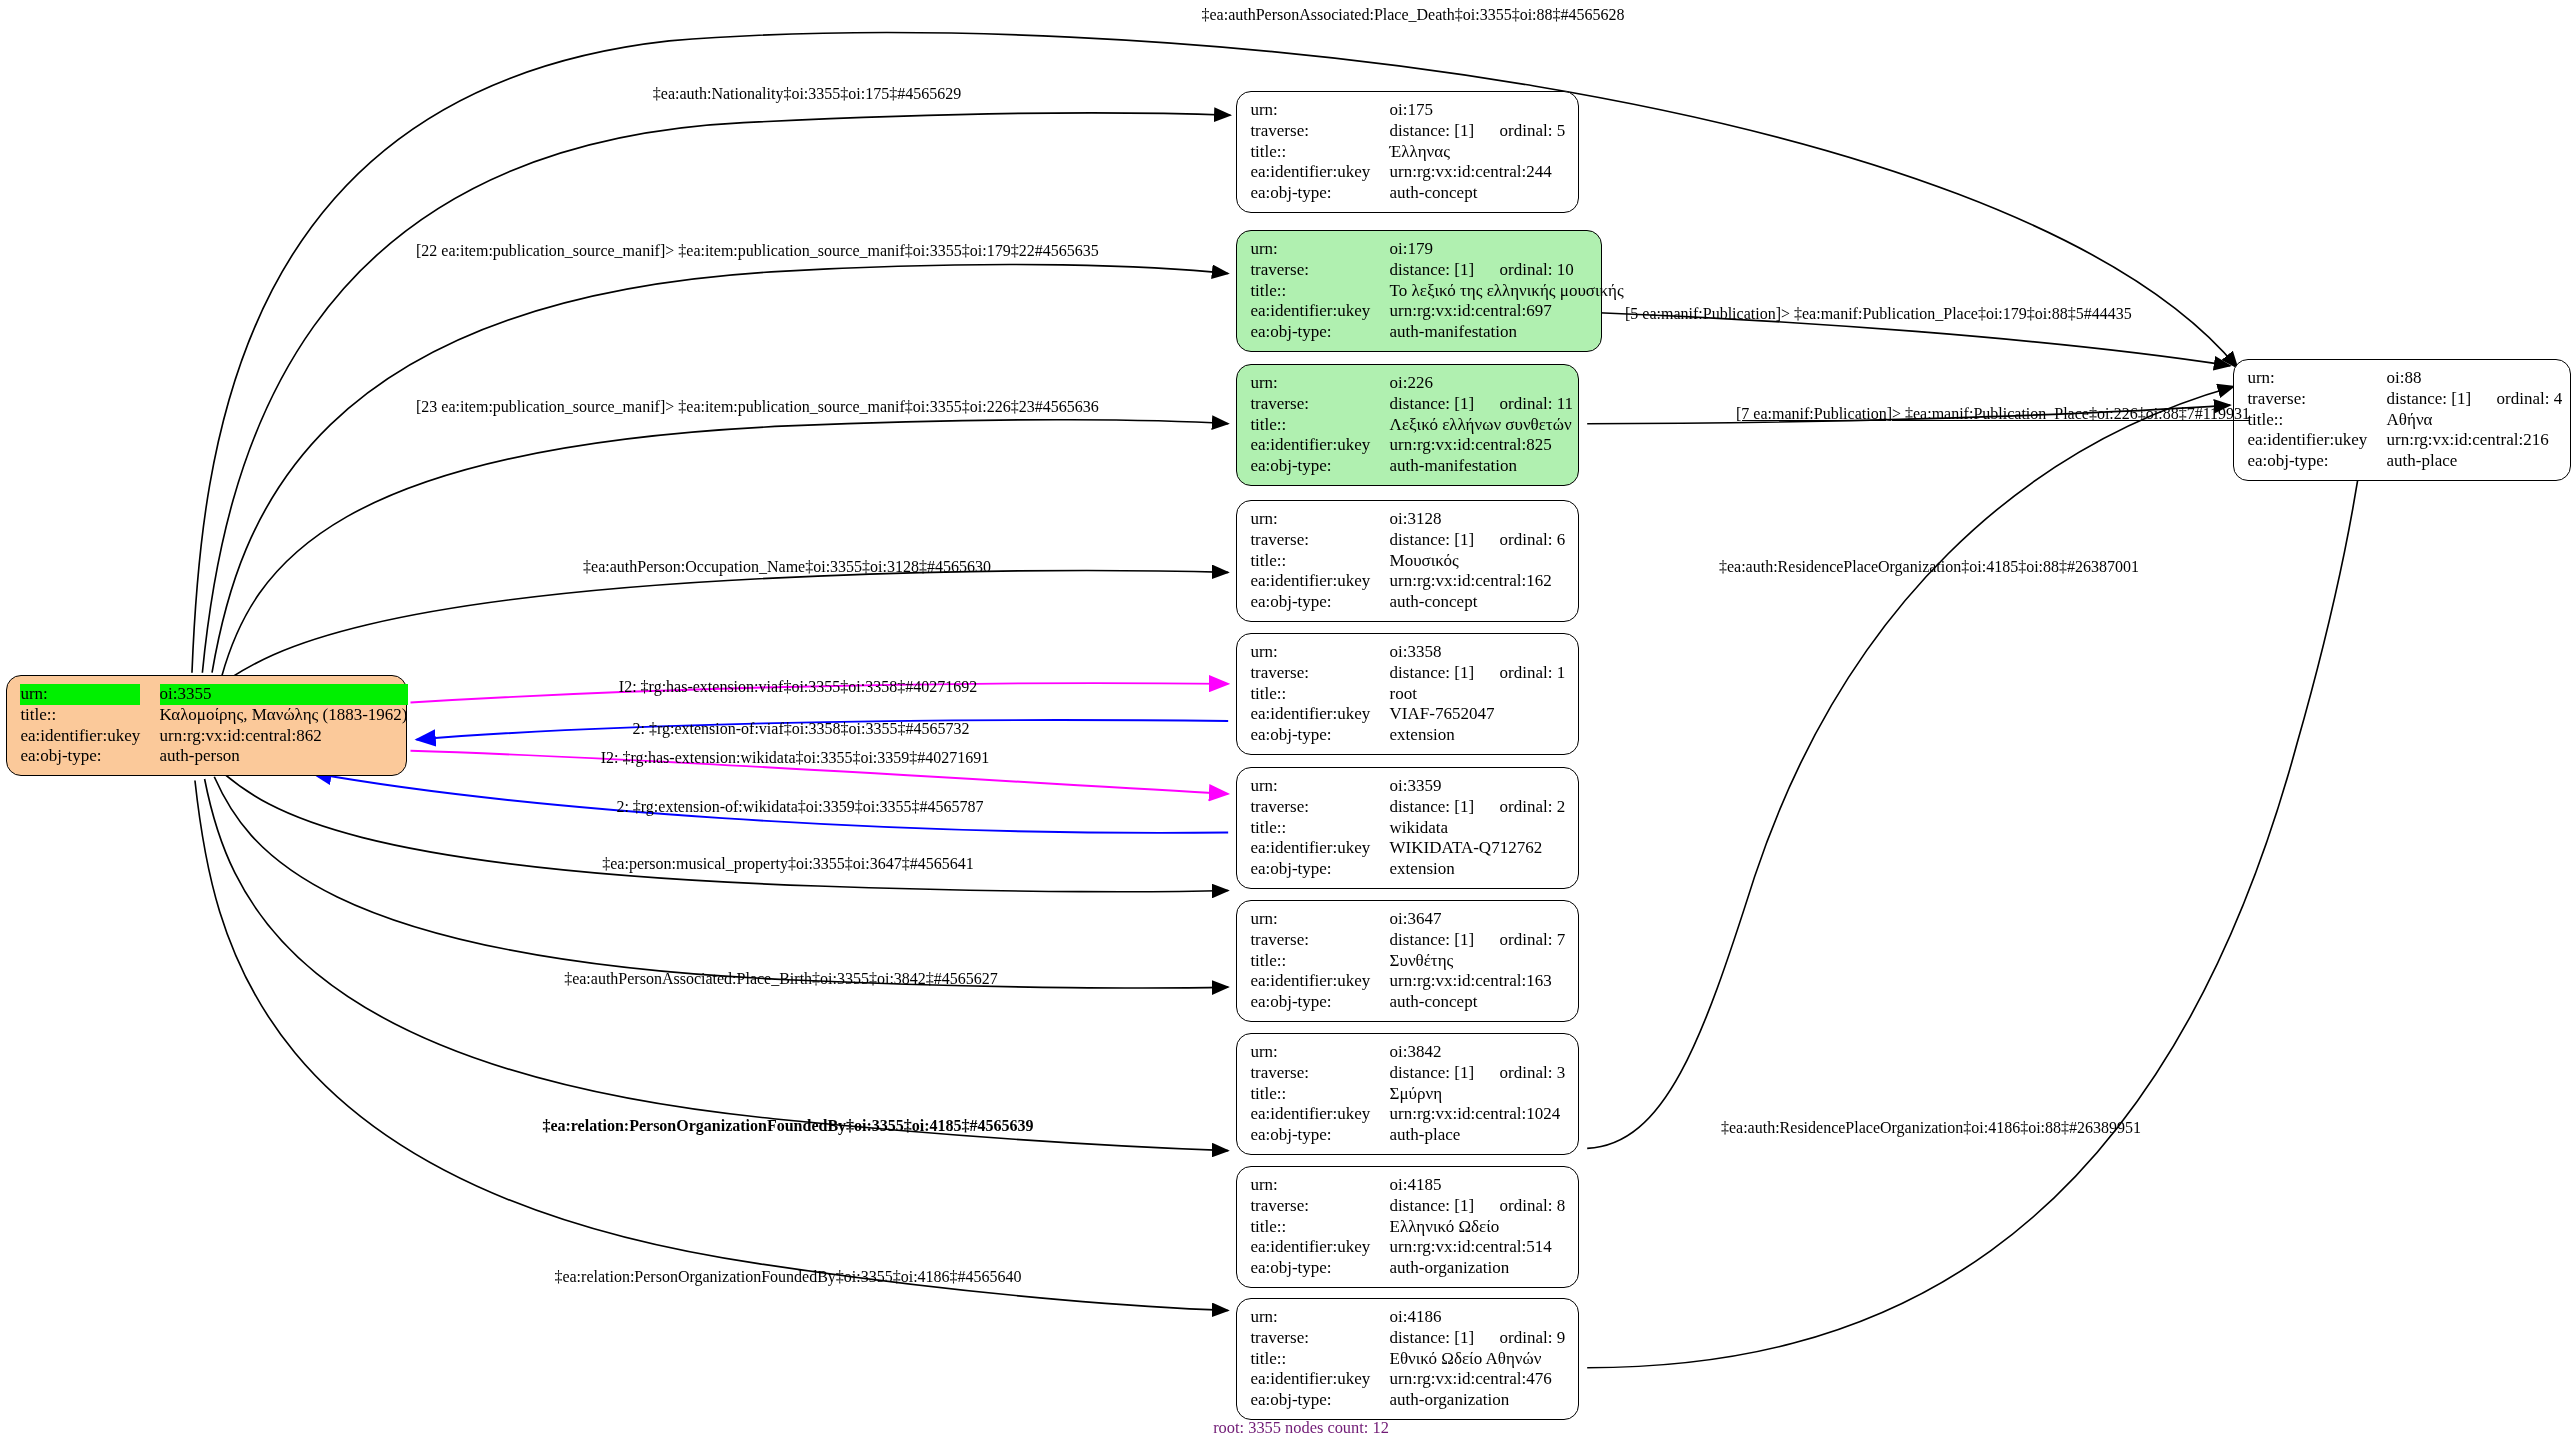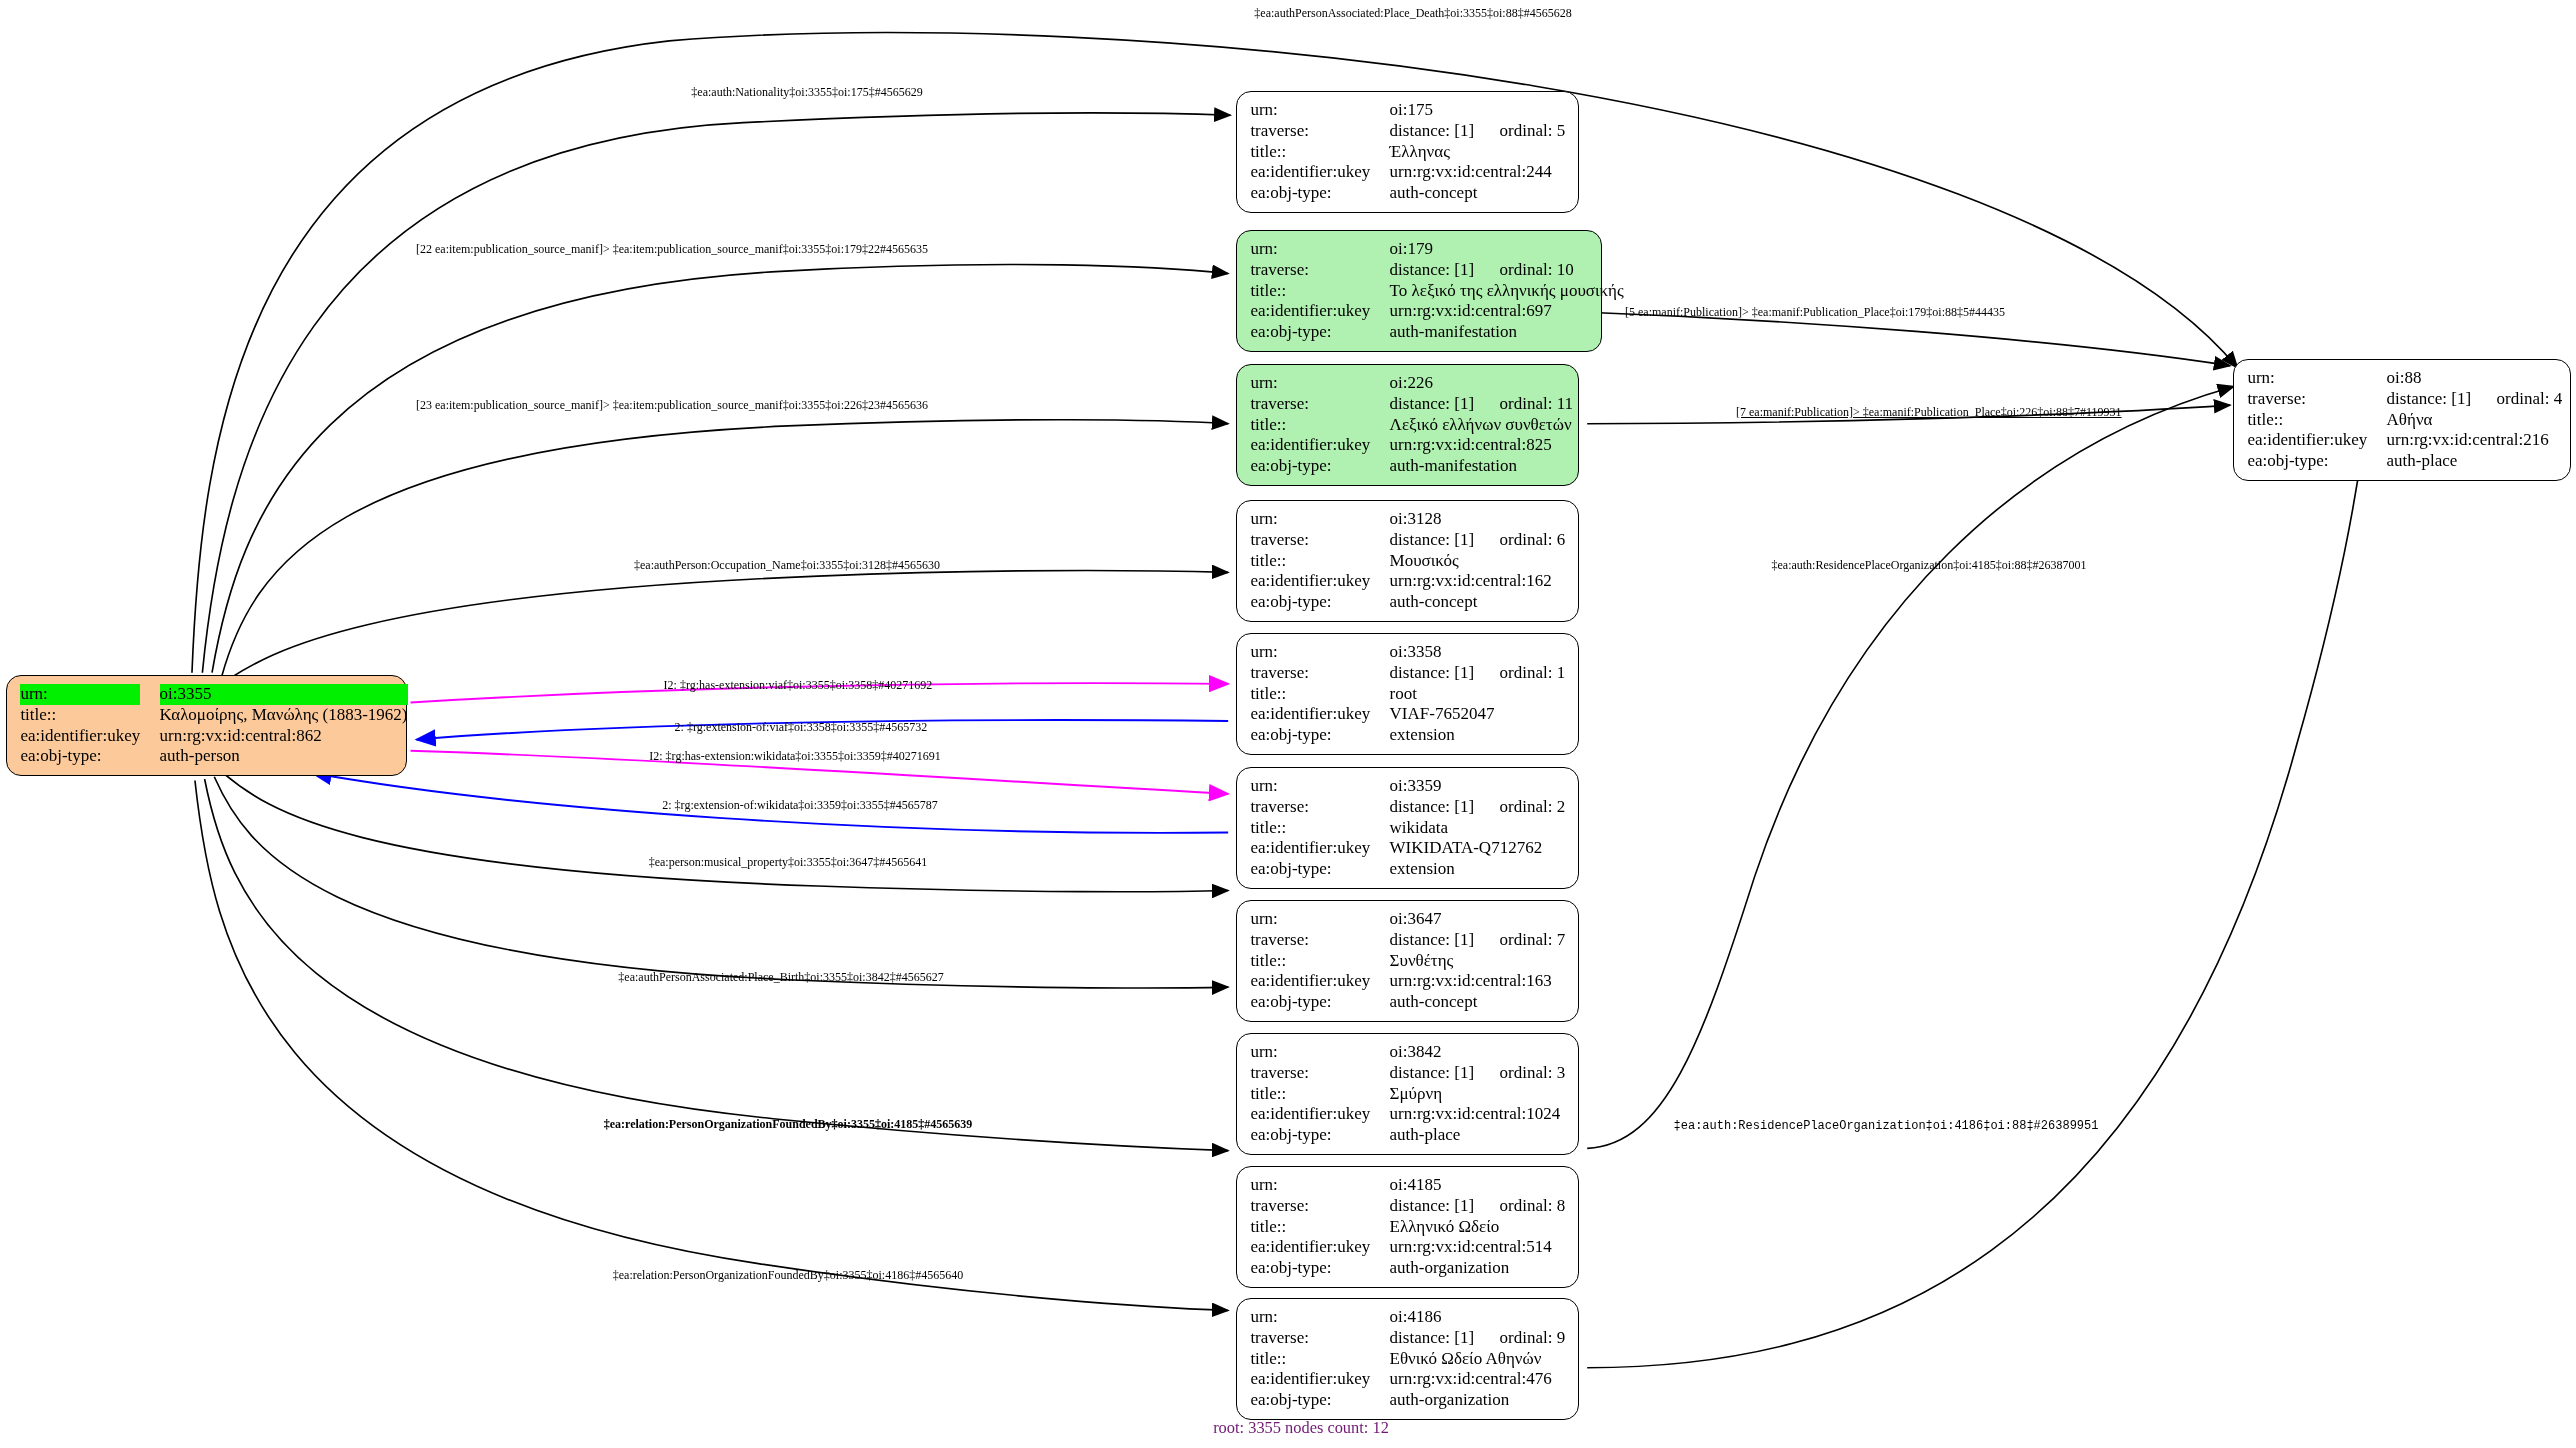--- a/index.html
+++ b/index.html
@@ -47,21 +47,21 @@
   .node td.key { padding-right: 19.3px; }
   .node td.val { }
   .node .hl-key, .node .hl-val {
     background: #00f000;
     display: inline-block;
     min-width: 100%;
   }
   .trav-dist { display: inline-block; min-width: 110px; }
   .edge-label {
     position: absolute;
-    font-size: 12px;
+    font-size: 16px;
     color: #000000;
     white-space: nowrap;
     font-family: "Liberation Serif", "DejaVu Serif", serif;
   }
   .edge-label.center { transform: translateX(-50%); }
   .footer {
     position: absolute;
     font-size: 16.4px;
     color: #701a75;
     white-space: nowrap;
@@ -472,18 +472,18 @@
   <div class="edge-label center" style="left:788px; top:855px;">‡ea:person:musical_property‡oi:3355‡oi:3647‡#4565641</div>
 
   <div class="edge-label center" style="left:781px; top:970px;">‡ea:authPersonAssociated:Place_Birth‡oi:3355‡oi:3842‡#4565627</div>
 
   <div class="edge-label center" style="left:788px; top:1117px;font-weight:bold;">‡ea:relation:PersonOrganizationFoundedBy‡oi:3355‡oi:4185‡#4565639</div>
 
   <div class="edge-label center" style="left:788px; top:1268px;">‡ea:relation:PersonOrganizationFoundedBy‡oi:3355‡oi:4186‡#4565640</div>
 
   <div class="edge-label center" style="left:1929px; top:558px;">‡ea:auth:ResidencePlaceOrganization‡oi:4185‡oi:88‡#26387001</div>
 
-  <div class="edge-label center" style="left:1886px; top:1119px;font-family:Liberation Mono, monospace;">‡ea:auth:ResidencePlaceOrganization‡oi:4186‡oi:88‡#26389951</div>
+  <div class="edge-label center" style="left:1931px; top:1119px;">‡ea:auth:ResidencePlaceOrganization‡oi:4186‡oi:88‡#26389951</div>
 
   <div class="footer" style="left:1301px; top:1418px;">root: 3355 nodes count: 12</div>
 
 </div>
 
 
 </body></html>

